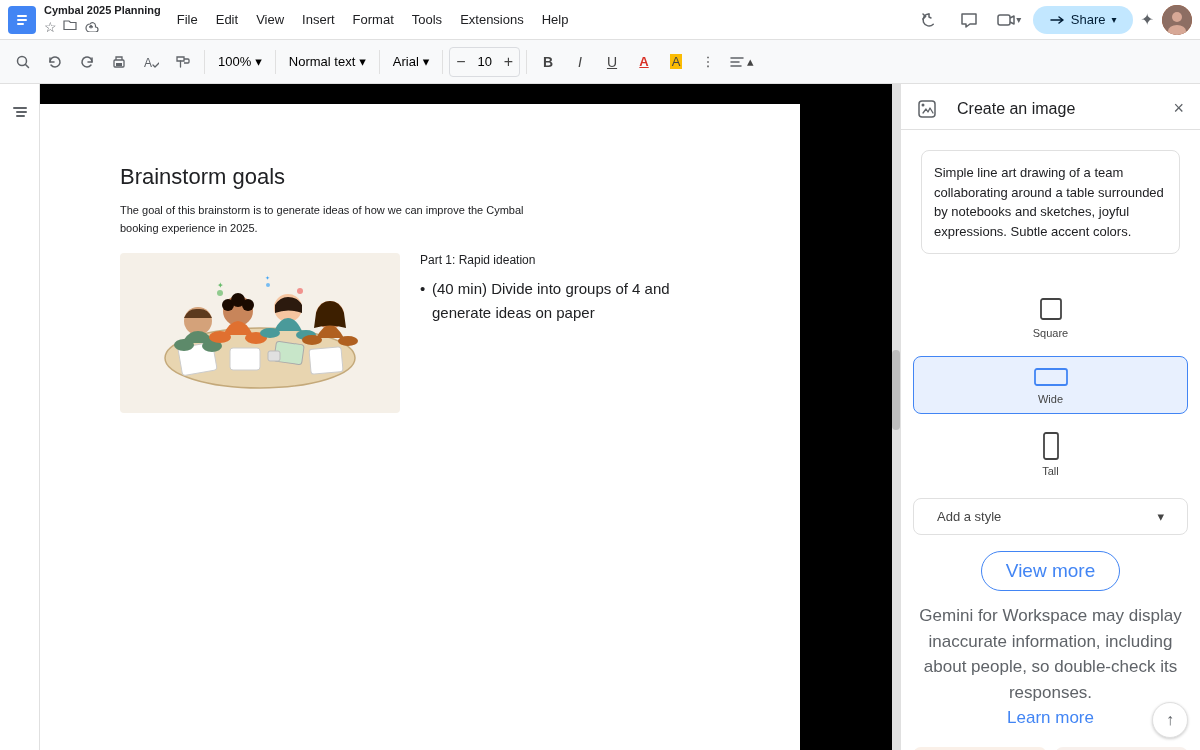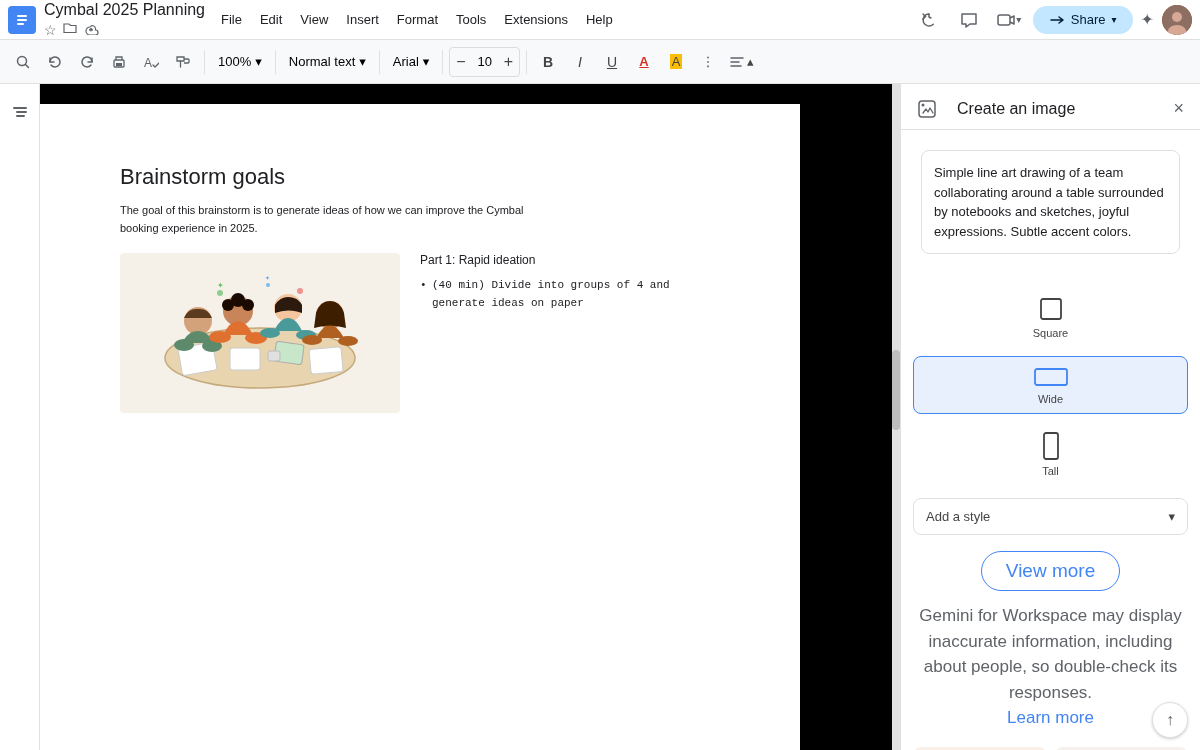--- a/index.html
+++ b/index.html
@@ -16,21 +16,21 @@
       gap: 8px;
     }
     .doc-icon {
       width: 28px; height: 28px;
       background: #4285f4;
       border-radius: 4px;
       display: flex; align-items: center; justify-content: center;
       color: white; font-size: 16px; font-weight: bold; flex-shrink: 0;
     }
     .doc-title-area { display: flex; flex-direction: column; flex: 0 0 auto; }
-    .doc-title { font-size: 16px; font-weight: 400; color: #202124; }
+    .doc-title { font-size: 11px; font-weight: 700; color: #202124; }
     .doc-title-icons { display: flex; gap: 6px; align-items: center; margin-top: 2px; }
     .title-icon { font-size: 14px; color: #5f6368; cursor: pointer; }
     .menu-bar { display: flex; gap: 2px; align-items: center; flex: 1; }
     .menu-item { font-size: 13px; color: #202124; padding: 4px 8px; border-radius: 4px; cursor: pointer; }
     .top-right { display: flex; align-items: center; gap: 8px; margin-left: auto; }
     .history-btn, .chat-btn, .cam-btn {
       width: 32px; height: 32px; border-radius: 50%; border: none; background: transparent;
       display: flex; align-items: center; justify-content: center; cursor: pointer; font-size: 18px; color: #5f6368;
     }
     .share-btn {
@@ -102,21 +102,21 @@
     .doc-content-row { display: flex; gap: 20px; margin-top: 8px; }
     .doc-image-box {
       width: 280px; height: 160px; background: #f5f0e8; border-radius: 4px;
       display: flex; align-items: center; justify-content: center; flex-shrink: 0; overflow: hidden;
     }
 
     
     .doc-right-text { flex: 1; }
     .part-title { font-size: 12px; font-weight: 500; color: #202124; margin-bottom: 10px; }
     .bullet-list { list-style: none; padding: 0; }
-    .bullet-list li { font-size: 11px; color: #202124; line-height: 1.6; padding-left: 12px; position: relative; margin-bottom: 4px; font-family: Liberation Mono, monospace; }
+    .bullet-list li { font-size: 15px; color: #202124; line-height: 1.6; padding-left: 12px; position: relative; margin-bottom: 4px; }
     .bullet-list li::before { content: '•'; position: absolute; left: 0; }
 
     
     #right-panel {
       width: 300px; background: #fff; border-left: 1px solid #e0e0e0;
       display: flex; flex-direction: column; overflow-y: auto;
     }
     .panel-header {
       display: flex; align-items: center; justify-content: space-between;
       padding: 14px 16px 10px; border-bottom: 1px solid #e0e0e0;
@@ -137,21 +137,21 @@
       display: flex; flex-direction: column; align-items: center; gap: 4px;
       padding: 8px 16px; border-radius: 8px; cursor: pointer; border: 1px solid transparent;
       font-size: 11px; color: #444;
     }
     .aspect-option.selected { background: #e8f0fe; border-color: #4285f4; }
     .aspect-icon { display: flex; align-items: center; justify-content: center; }
 
     
     .style-dropdown {
       margin: 8px 12px; border: 1px solid #e0e0e0; border-radius: 8px;
-      padding: 10px 12px; display: flex; align-items: center; justify-content: space-between;
+      padding: 10px 23px; display: flex; align-items: center; justify-content: space-between;
       cursor: pointer; font-size: 13px; color: #444;
     }
 
     
     .view-more-btn {
       display: block; margin: 8px auto; border: 1px solid #4285f4; border-radius: 20px;
       background: transparent; color: #4285f4; font-size: 19px; padding: 8px 24px; cursor: pointer;
     }
 
     .disclaimer-text {

